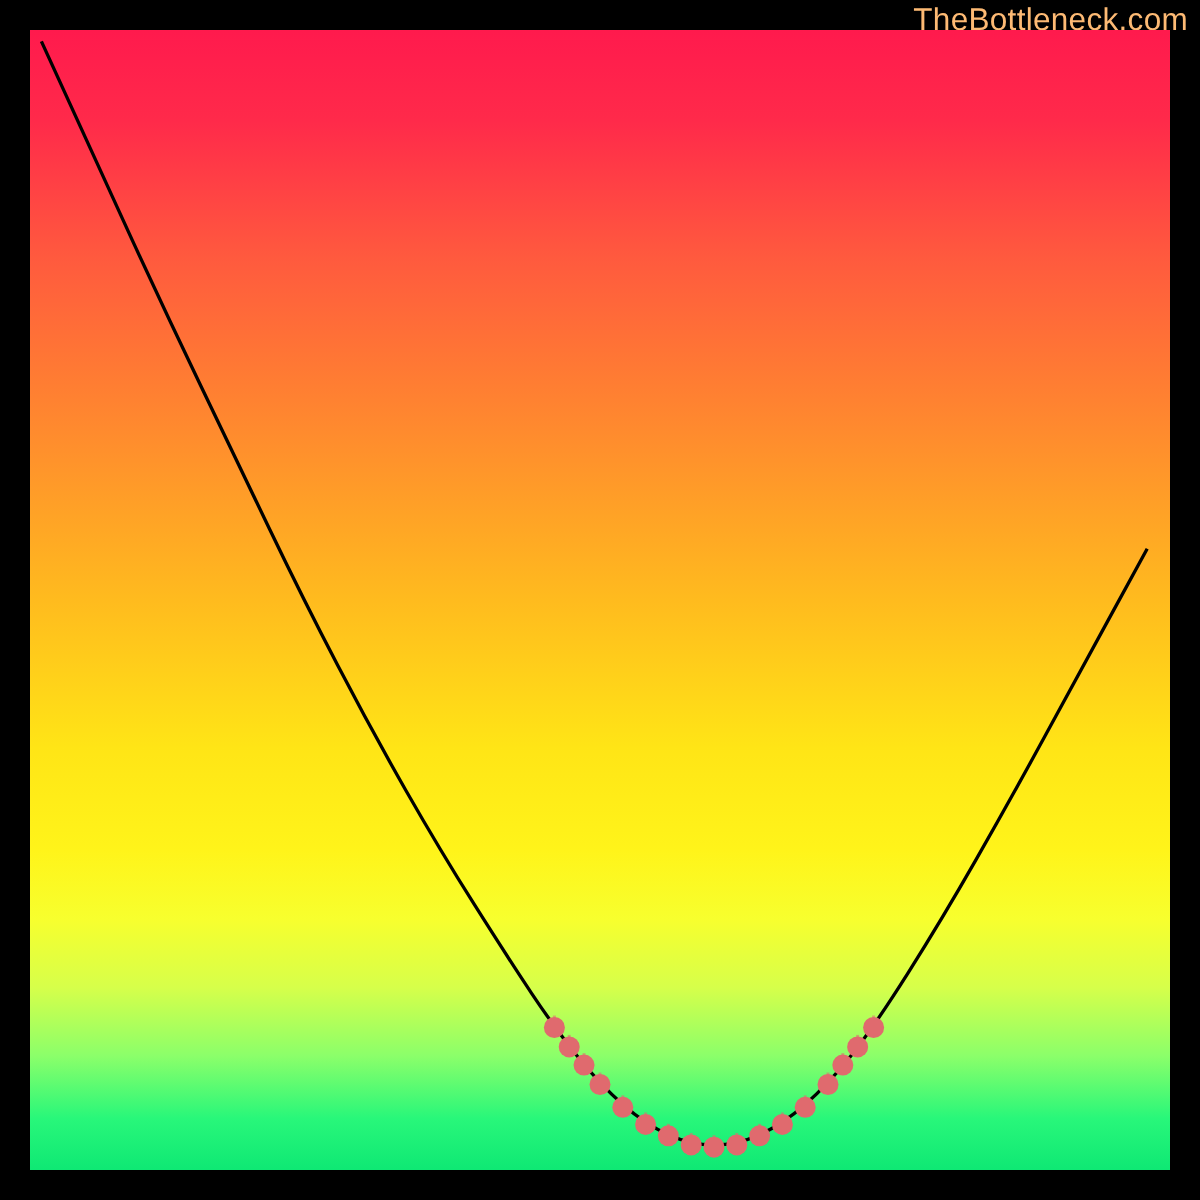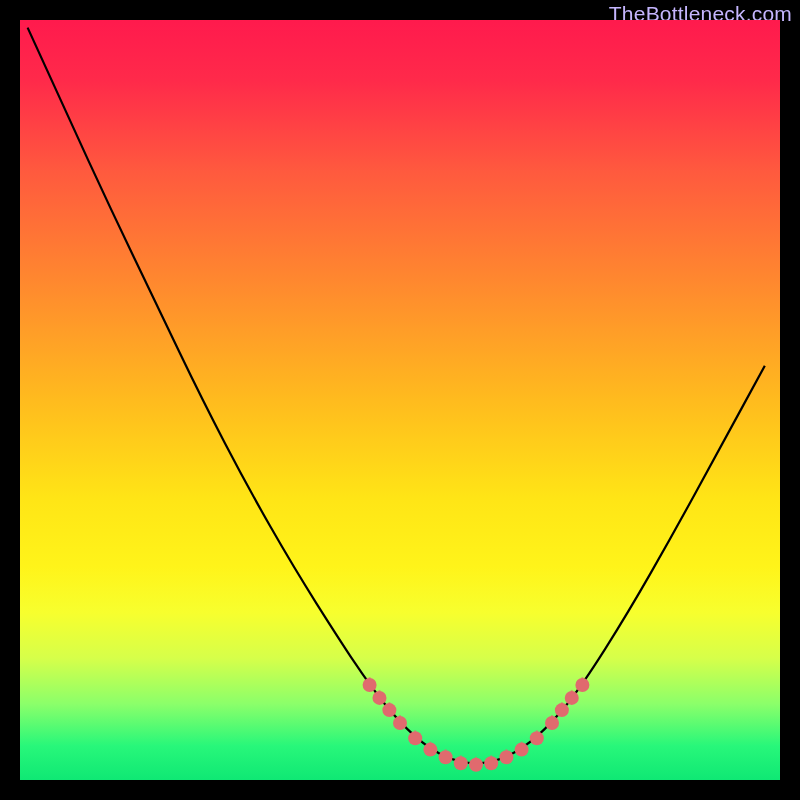--- a/index.html
+++ b/index.html
@@ -21,21 +21,21 @@
     position: absolute;
     left: 20px;
     top: 20px;
     width: 760px;
     height: 760px;
   }
   .watermark {
     position: absolute;
     top: 2px;
     right: 8px;
-    color: #c4b5fd;
+    color: #fdba74;
     font-size: 21px;
     font-weight: 500;
     letter-spacing: 0.2px;
   }
   svg { display: block; }
 </style>
 </head>
 <body>
 
 <div class="stage">

